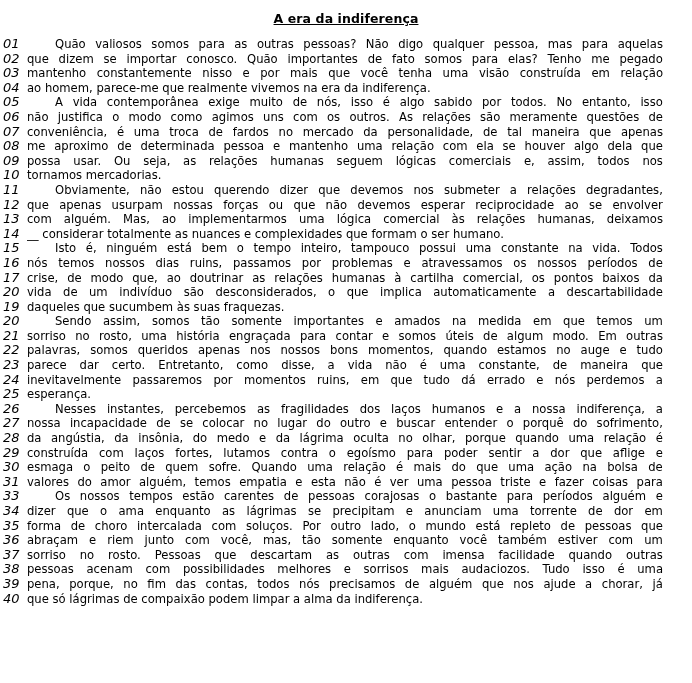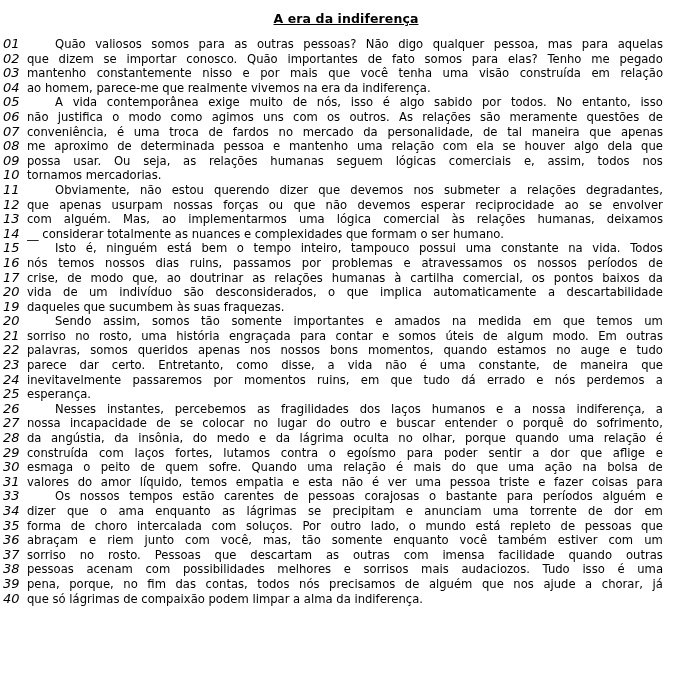--- a/index.html
+++ b/index.html
@@ -596,21 +596,21 @@
           <span class="w">bolsa</span>
           <span class="w">de</span>
         </span>
       </div>
       <div class="line">
         <span class="line-no">31</span>
         <span class="line-text justify">
           <span class="w">valores</span>
           <span class="w">do</span>
           <span class="w">amor</span>
-          <span class="w">líquido,</span>
+          <span class="w">alguém,</span>
           <span class="w">temos</span>
           <span class="w">empatia</span>
           <span class="w">e</span>
           <span class="w">esta</span>
           <span class="w">não</span>
           <span class="w">é</span>
           <span class="w">ver</span>
           <span class="w">uma</span>
           <span class="w">pessoa</span>
           <span class="w">triste</span>

